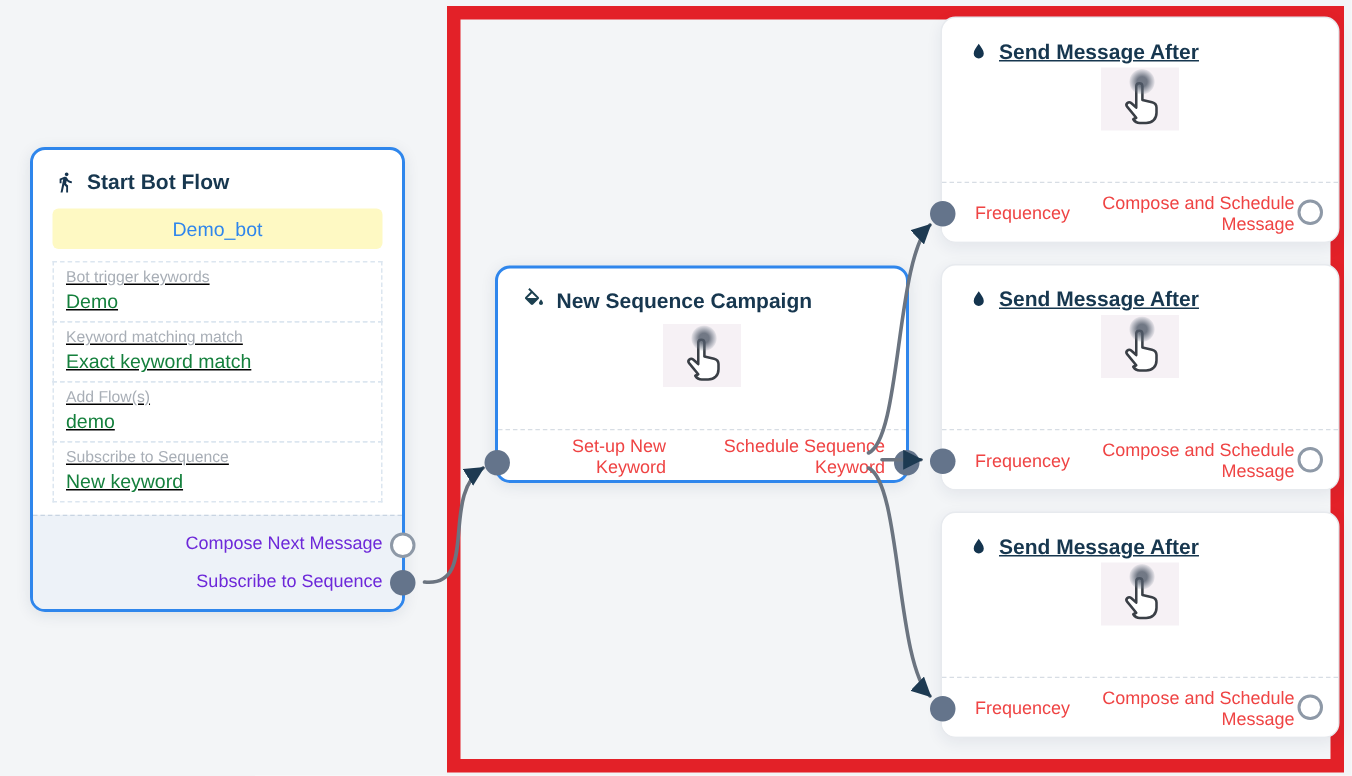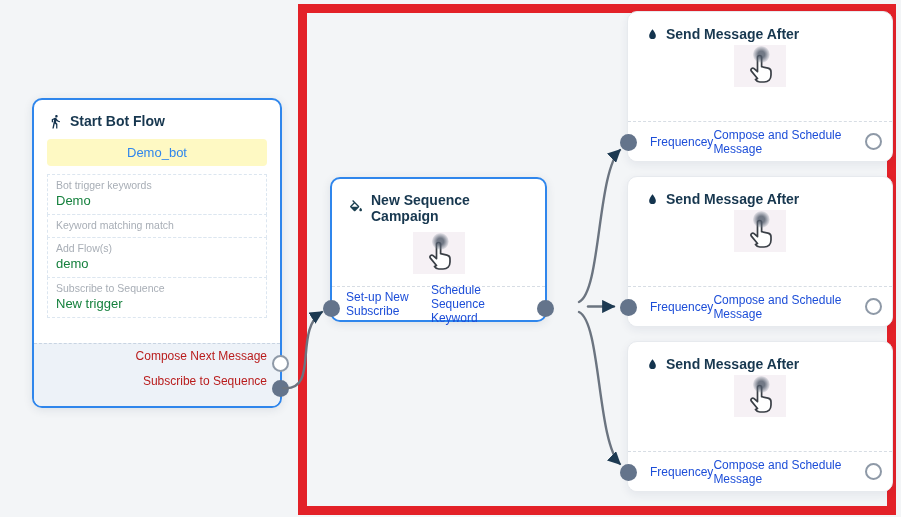--- a/index.html
+++ b/index.html
@@ -14,54 +14,54 @@
   
   .node { position: absolute; background: #fff; border-radius: 10px; z-index: 2; }
   .node.active { border: 2px solid #2f86ec; box-shadow: 0 2px 10px rgba(25,45,80,.10); }
   .node.plain { border: 1px solid #e7eaee; box-shadow: 0 3px 10px rgba(25,45,80,.07); }
 
   .node-header { display: flex; align-items: center; gap: 7px; font-size: 14px; font-weight: 700;
     color: #17374f; }
   .node-header svg { flex: 0 0 auto; }
 
   
-  #start-node { left: 32px; top: 98px; width: 250px; height: 310px; }
+  #start-node { left: 20px; top: 98px; width: 250px; height: 310px; }
   #start-node .node-header { padding: 13px 14px 9px; }
   .bot-pill { margin: 1px 13px 9px; background: #fef9c3; color: #2f86ec; text-align: center;
     font-size: 13px; padding: 6px 0; border-radius: 4px; cursor: pointer; }
-  .fields { margin: 0 13px; }
+  .fields { margin: 0 13px; text-decoration: underline; }
   .field { border: 1px dashed #dce6f0; padding: 3px 8px 5px; margin-top: -1px; }
   .field .lbl { font-size: 10.5px; color: #a8aeb6; display: block; line-height: 14px; }
   .field .val { font-size: 13px; color: #15803d; display: block; line-height: 17px; }
   .start-footer { position: absolute; left: 0; right: 0; bottom: 0; height: 63px;
     background: #edf2f8; border-top: 1px dashed #c8d4e2; border-radius: 0 0 8px 8px;
     padding-top: 5px; }
-  .out-row { display: flex; justify-content: flex-end; height: 25px;
-    padding-right: 13px; font-size: 12px; color: #b91c1c; }
+  .out-row { display: flex; justify-content: flex-end; align-items: center; height: 25px;
+    padding-right: 13px; font-size: 12px; color: #6d28d9; }
 
   
   .port { position: absolute; width: 17px; height: 17px; border-radius: 50%; z-index: 4; cursor: crosshair; }
   .port.filled { background: #64748b; }
   .port.open { background: #fff; border: 2.5px solid #8e99a7; }
   .port.inline { position: static; display: inline-block; flex: 0 0 auto; }
 
   
-  #campaign-node { left: 330px; top: 177px; width: 217px; height: 145px; }
+  #campaign-node { left: 330px; top: 177px; width: 276px; height: 145px; }
   #campaign-node .node-header { padding: 13px 16px 2px; }
   .node-footer { position: absolute; left: 0; right: 0; bottom: 0; border-top: 1px dashed #d7dde4;
-    display: flex; align-items: center; font-size: 12px; color: #1d4ed8;
-    border-radius: 0 0 9px 9px; background: #fff; }
+    display: flex; align-items: center; font-size: 12px; color: #ef4444;
+    border-radius: 0 0 9px 9px; background: #fff; text-align: right; }
   #campaign-node .node-footer { height: 34px; gap: 9px; padding: 0 14px; }
 
   
   .send-node { left: 627px; width: 266px; height: 151px; }
   #send-node-1 { top: 11px; } #send-node-2 { top: 176px; } #send-node-3 { top: 341px; }
-  .send-node .node-header { padding: 14px 18px 0; }
+  .send-node .node-header { padding: 14px 18px 0; text-decoration: underline; }
   .send-node .node-footer { height: 40px; justify-content: space-between; padding: 0 10px 0 22px; }
-  .send-node .node-footer .right-group { display: flex; align-items: center; gap: 12px; }
+  .send-node .node-footer .right-group { display: flex; align-items: center; gap: 2px; }
 
   
   .hand-wrap { position: relative; width: 52px; margin: 3px auto 0; background: #f6f1f5;
     padding: 3px 0 1px; display: flex; justify-content: center; cursor: pointer; }
   #campaign-node .hand-wrap { margin-top: 6px; }
   .glow { position: absolute; top: 1px; left: 50%; width: 17px; height: 17px; border-radius: 50%;
     transform: translateX(-42%);
     background: radial-gradient(circle, rgba(80,90,105,.8) 0 28%, rgba(115,125,140,.38) 58%, rgba(115,125,140,0) 75%); }
 
   
@@ -83,28 +83,29 @@
       <span>Start Bot Flow</span>
     </div>
     <div class="bot-pill">Demo_bot</div>
     <div class="fields">
       <div class="field">
         <span class="lbl">Bot trigger keywords</span>
         <span class="val">Demo</span>
       </div>
       <div class="field">
         <span class="lbl">Keyword matching match</span>
+        <span class="val">Exact keyword match</span>
       </div>
       <div class="field">
         <span class="lbl">Add Flow(s)</span>
         <span class="val">demo</span>
       </div>
       <div class="field">
         <span class="lbl">Subscribe to Sequence</span>
-        <span class="val">New trigger</span>
+        <span class="val">New keyword</span>
       </div>
     </div>
     <div class="start-footer">
       <div class="out-row">
         <span>Compose Next Message</span>
       </div>
       <div class="out-row">
         <span>Subscribe to Sequence</span>
       </div>
     </div>
@@ -119,21 +120,21 @@
       </svg>
       <span>New Sequence Campaign</span>
     </div>
     <div class="hand-wrap">
       <span class="glow"></span>
       <svg width="34" height="38" viewBox="0 0 34 38">
         <path d="M14.5 30.5 L8.4 23.1 c-1.4-1.7 1.0-3.9 2.7-2.4 l3.4 3.0 V9.5 c0-2.7 4.1-2.7 4.1 0 v9.2 l6.4 1.4 c2.0 .45 3.0 1.7 3.0 3.6 v3.4 c0 4.1-2.7 6.9-6.9 6.9 h-4.3 c-1.8 0-3.2-.7-4.3-2.5 z" fill="#ffffff" stroke="#3a3f46" stroke-width="1.7" stroke-linejoin="round"></path>
       </svg>
     </div>
     <div class="node-footer">
-      <span>Set-up New Subscribe</span>
+      <span>Set-up New Keyword</span>
       <span>Schedule Sequence Keyword</span>
     </div>
     <span class="port filled" style="left:-9px; top:121px;"></span>
     <span class="port filled" style="right:-9px; top:121px;"></span>
   </div>
 
   <div id="send-node-1" class="node plain send-node">
     <div class="node-header">
       <svg width="13" height="15" viewBox="0 0 24 24">
         <path fill="#14344e" d="M12 2.2C9.2 6 5.8 10.4 5.8 14.2a6.2 6.2 0 0 0 12.4 0C18.2 10.4 14.8 6 12 2.2z"></path>

